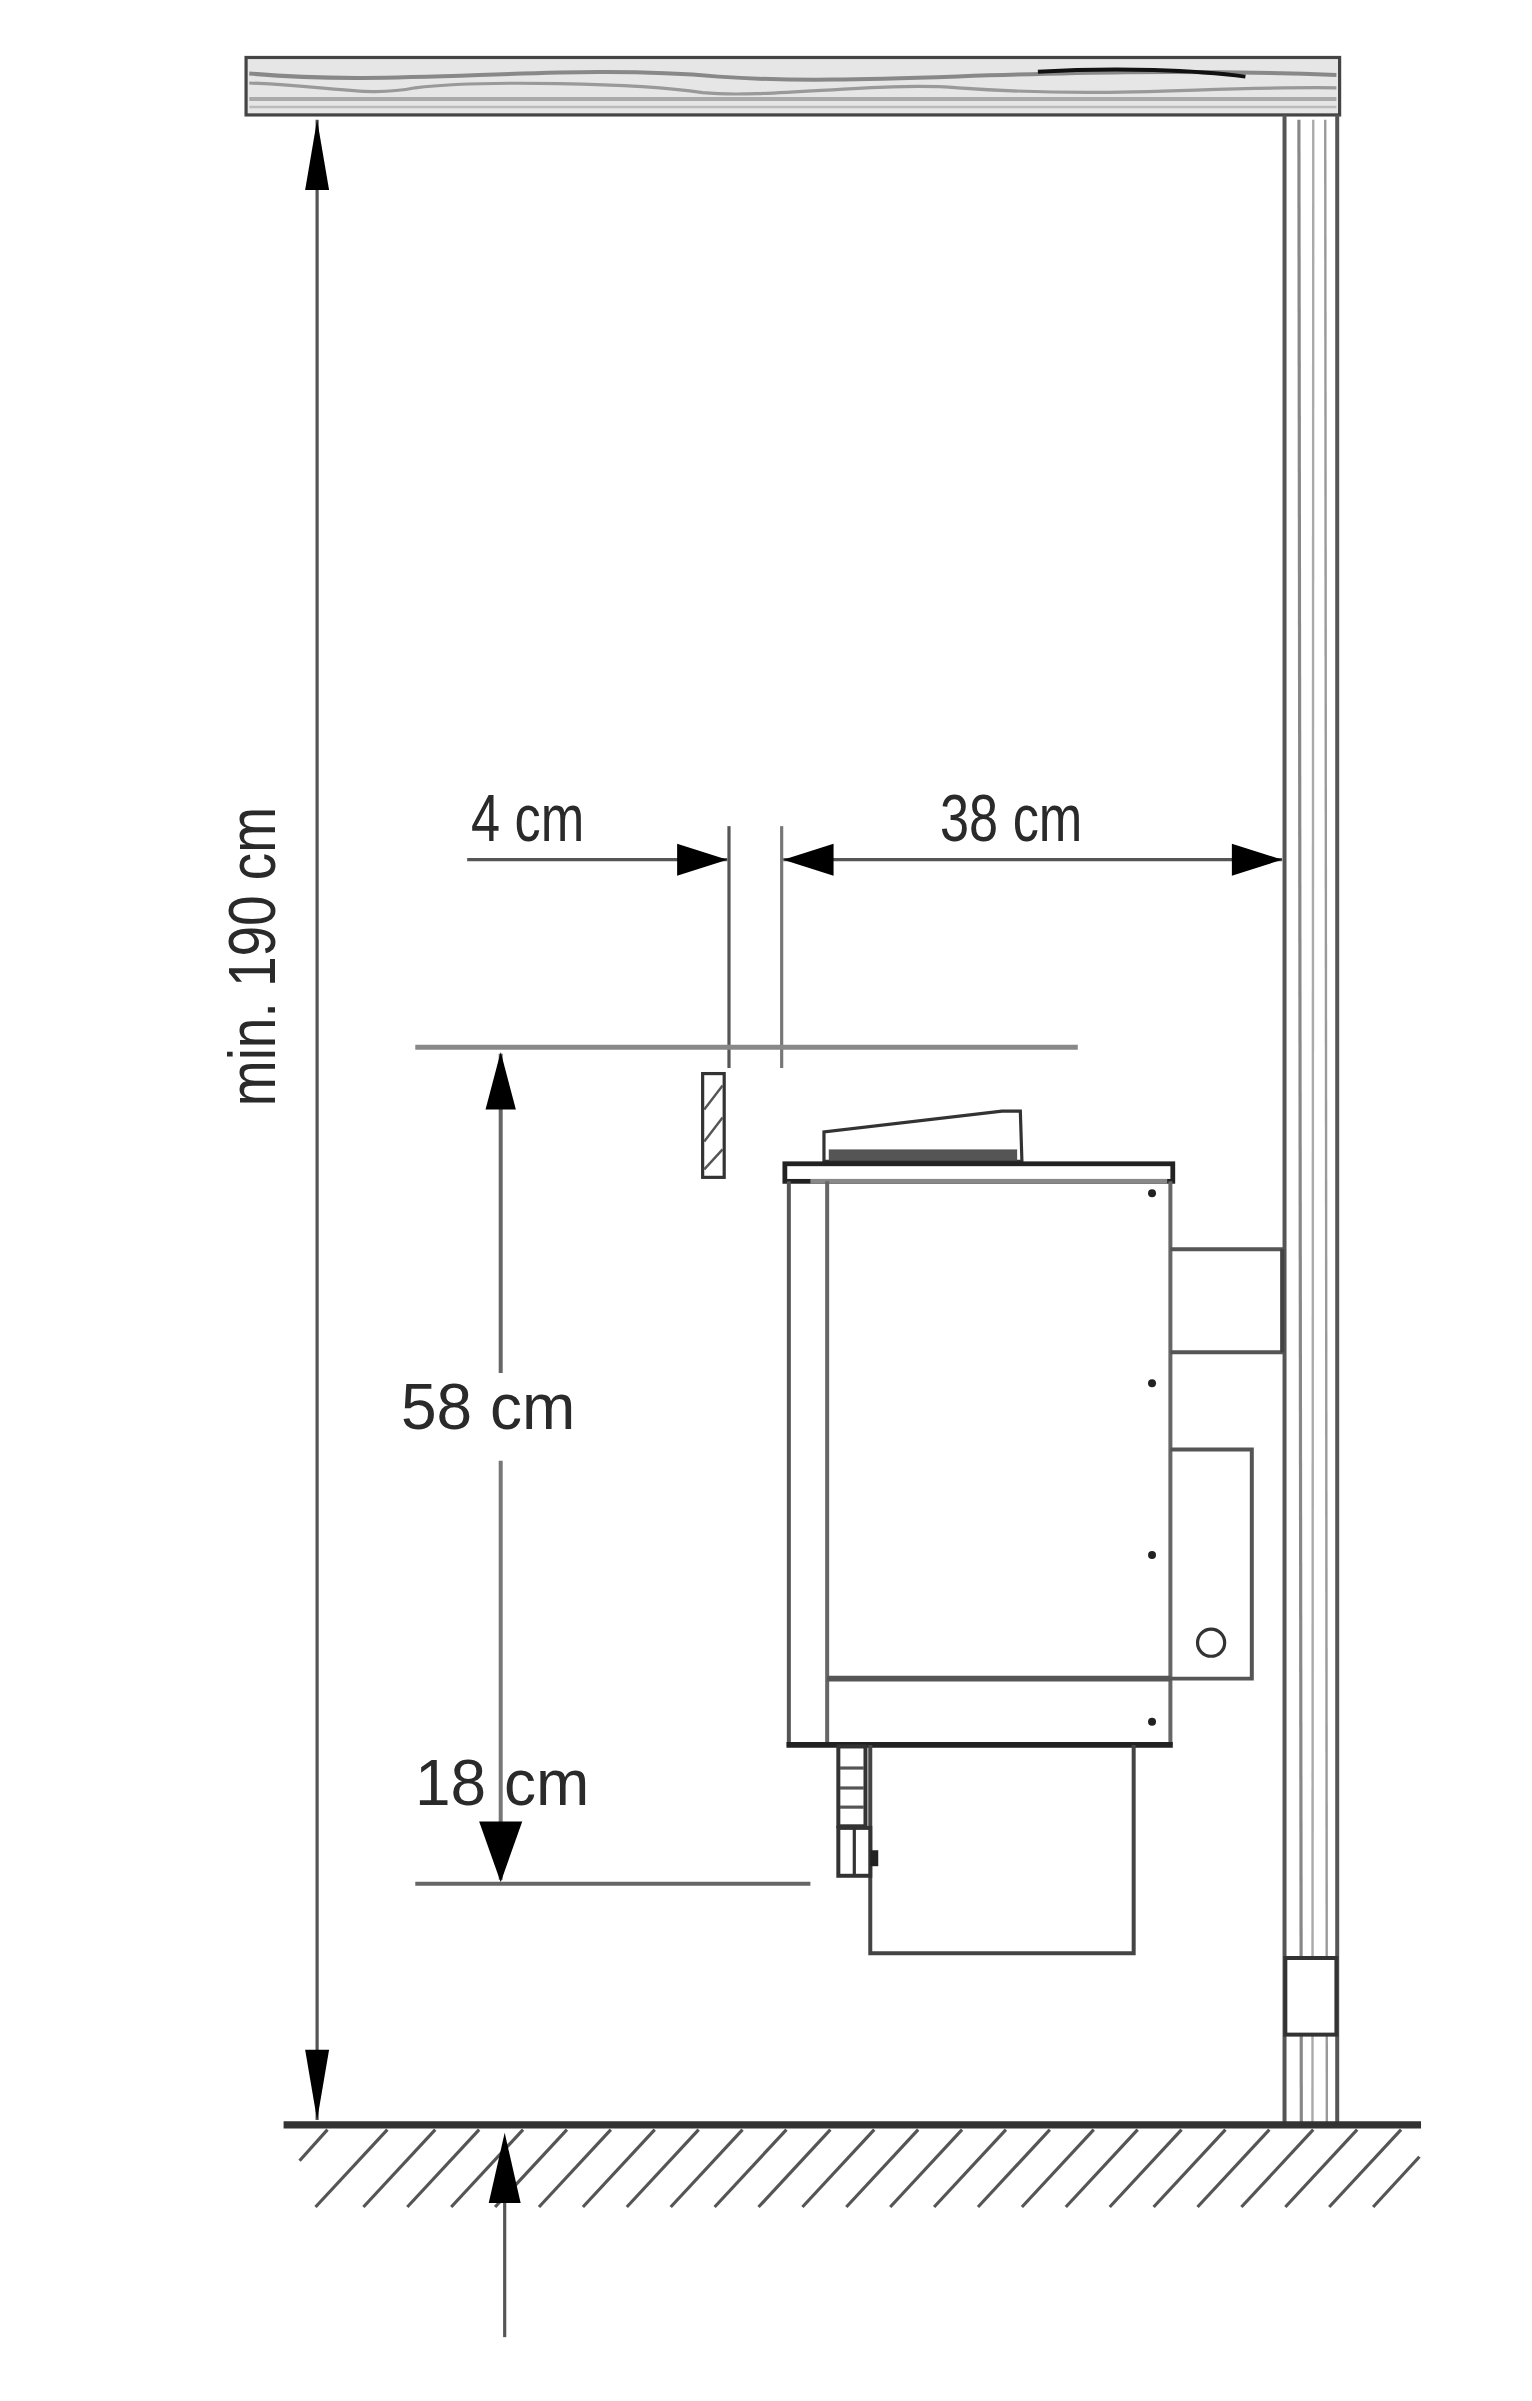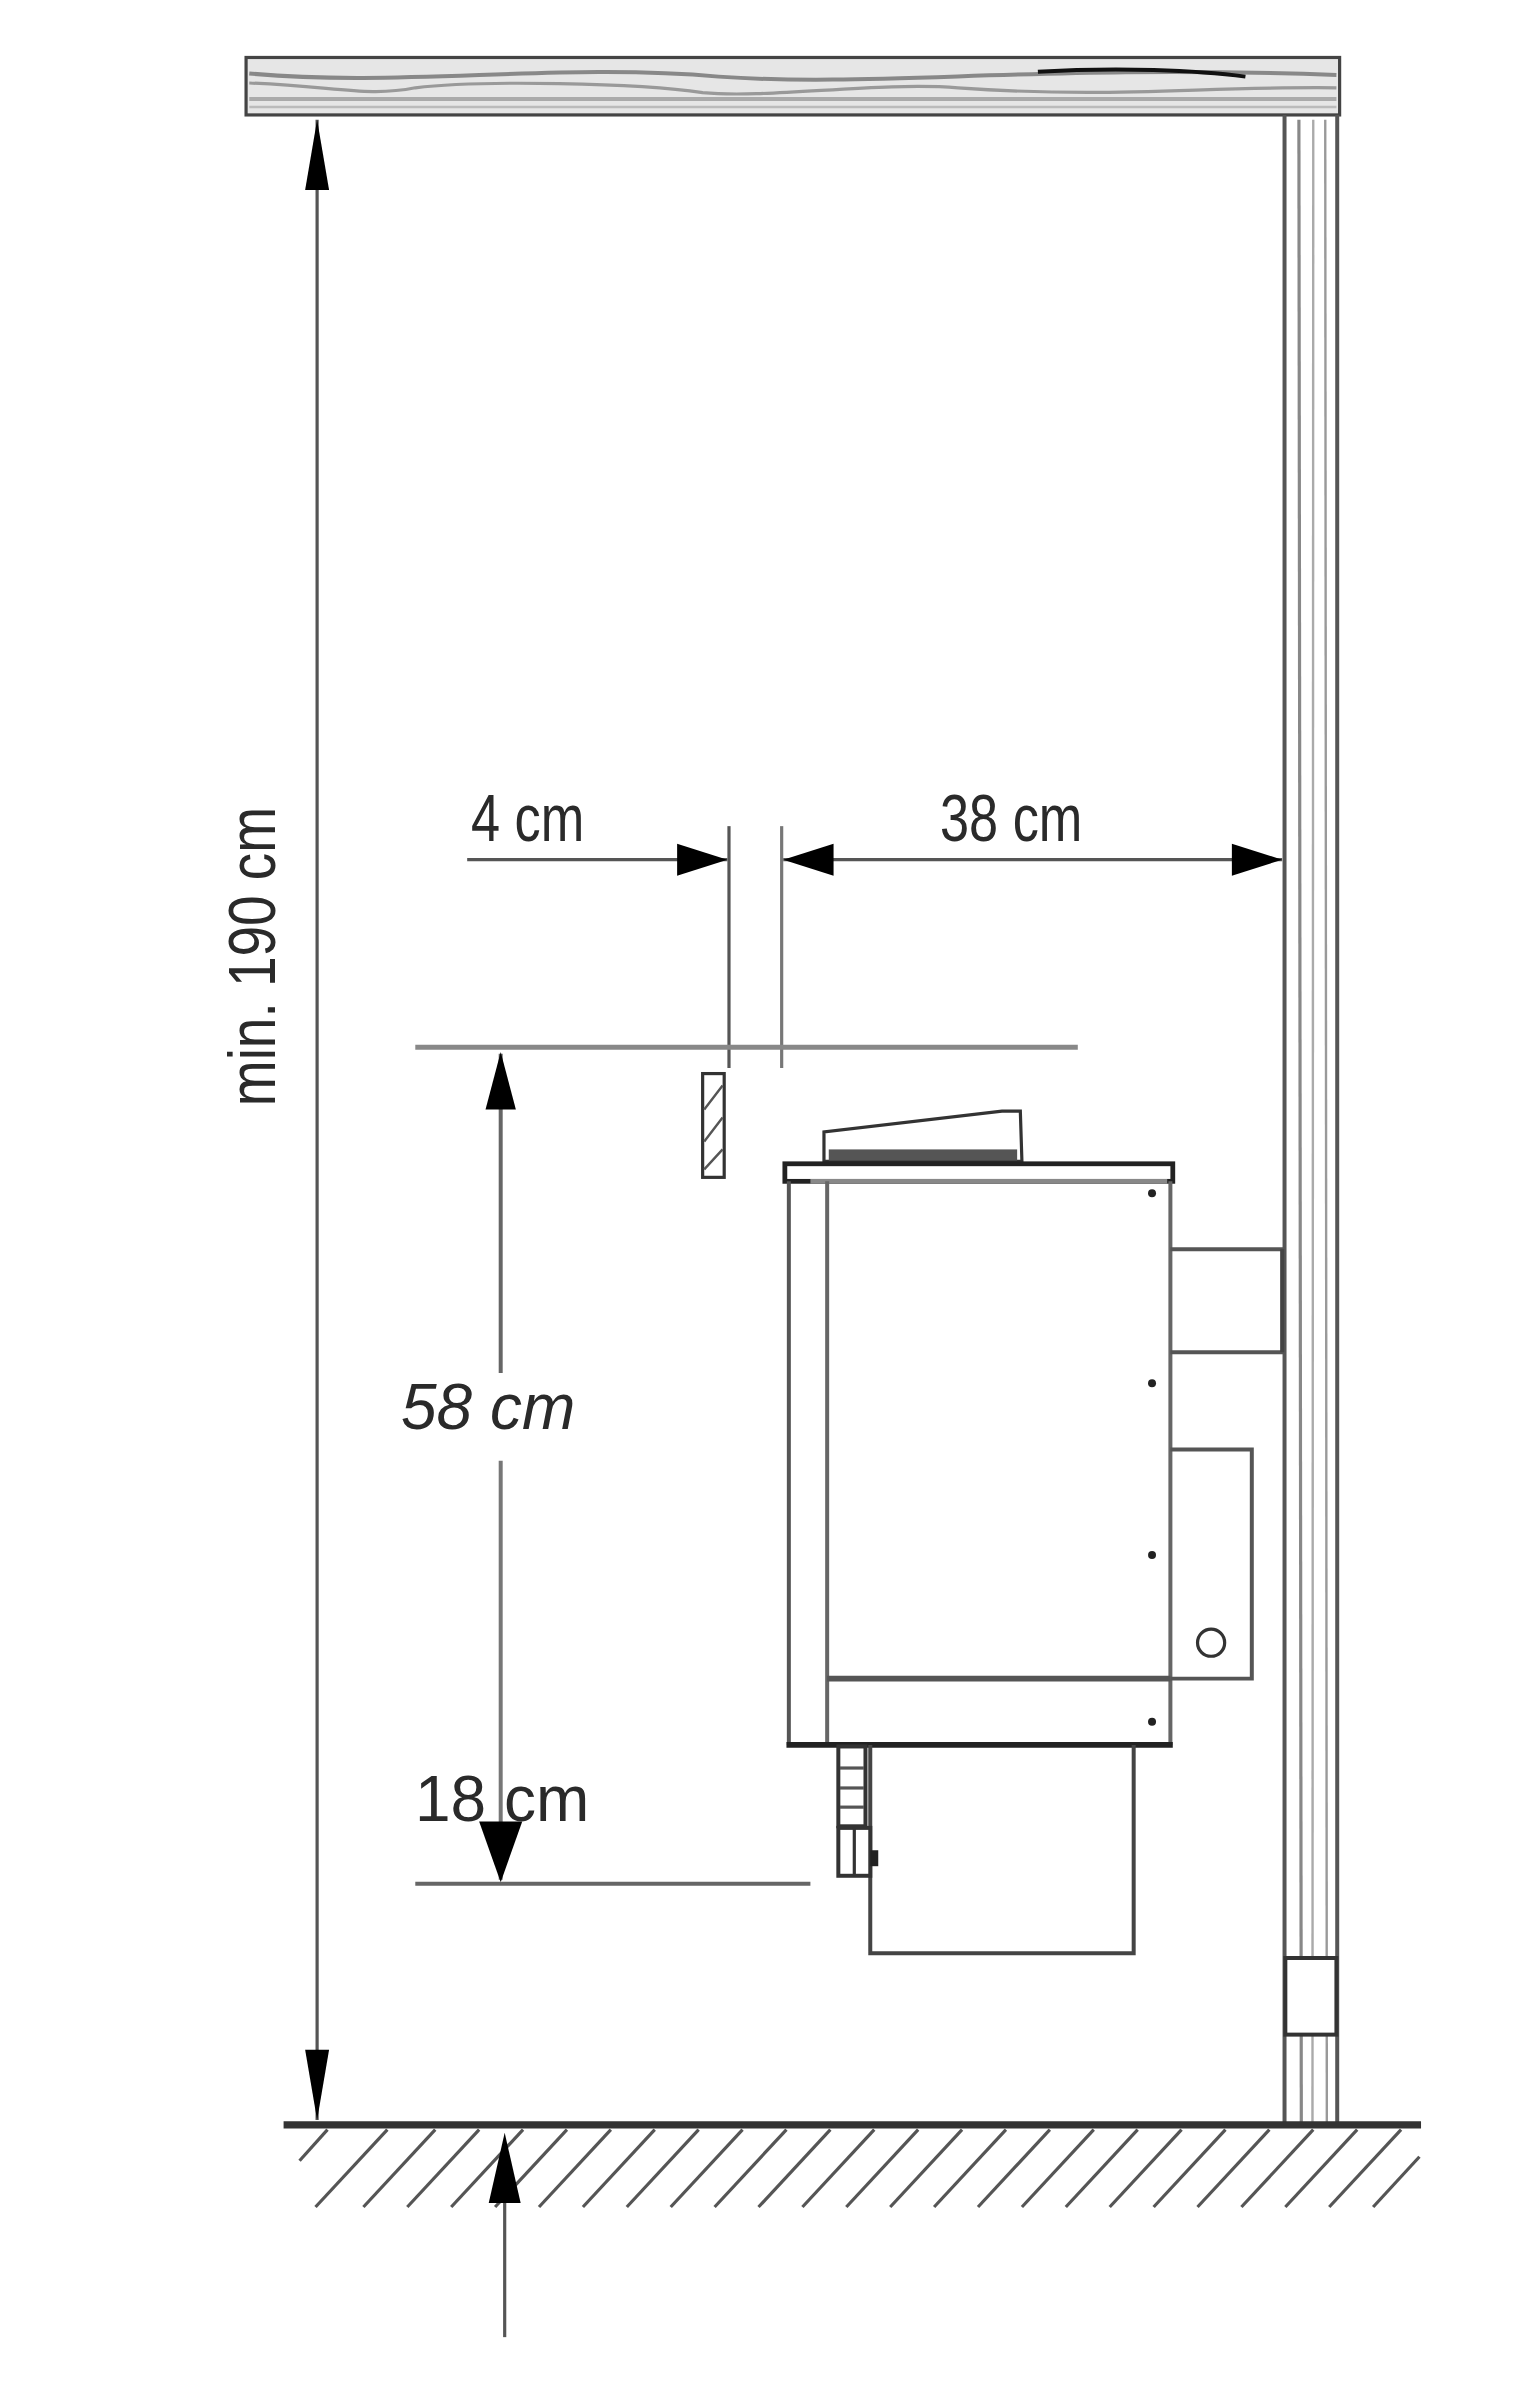--- a/index.html
+++ b/index.html
@@ -156,15 +156,15 @@
     <line x1="1052" y1="2264" x2="1082" y2="2264" stroke="#555" stroke-width="4"></line>
     <rect x="1050" y="2290" width="40" height="60" fill="#fff" stroke="#333" stroke-width="5"></rect>
     <line x1="1070" y1="2290" x2="1070" y2="2350" stroke="#333" stroke-width="4"></line>
     <rect x="1090" y="2318" width="10" height="20" fill="#222"></rect>
   </g>
 </svg>
 
 <div class="dim-label rotated" style="left:80px; top:932px; width:343px; text-align:center;">min. 190 cm</div>
 <div class="dim-label condensed" style="left:471px; top:784px;">4 cm</div>
 <div class="dim-label condensed" style="left:940px; top:784px;">38 cm</div>
-<div class="dim-label" style="left:401px; top:1375px; font-size:64px;font-style:italic;">58 cm</div>
-<div class="dim-label" style="left:415px; top:1751px; font-size:64px;margin-top:16px;">18 cm</div>
+<div class="dim-label" style="left:401px; top:1375px; font-size:64px;">58 cm</div>
+<div class="dim-label" style="left:415px; top:1751px; font-size:64px;">18 cm</div>
 
 
 </body></html>

